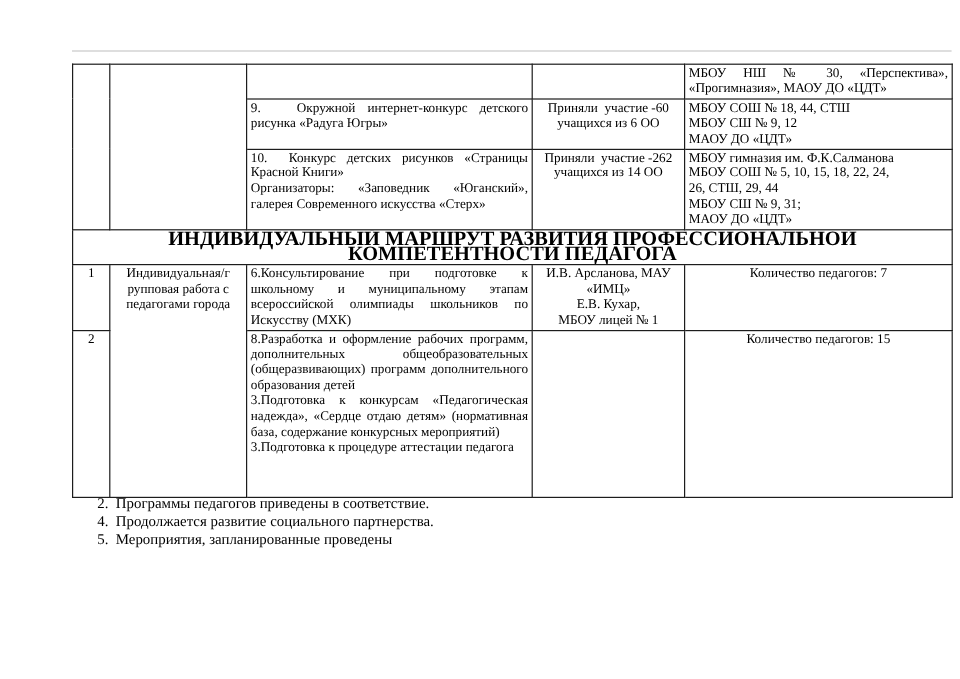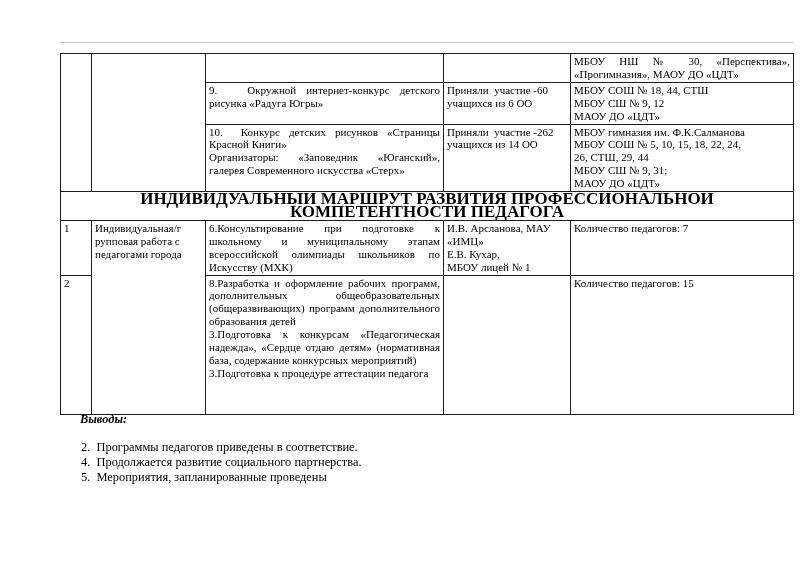--- a/index.html
+++ b/index.html
@@ -31,21 +31,21 @@
     vertical-align: top;
     padding: 1px 3px;
     overflow: hidden;
   }
   .col-num   { width: 31px; }
   .col-dir   { width: 114px; }
   .col-event { width: 238px; }
   .col-part  { width: 127px; }
   .col-org   { width: 223px; }
 
-  .cell-center { text-align: left; }
+  .cell-center { text-align: center; }
   .cell-justify { text-align: justify; }
   .prelines { white-space: pre-line; }
   .blocks > div { text-align: justify; margin: 0; }
 
   .section-header-cell {
     text-align: center;
     font-weight: bold;
     font-size: 17px;
     padding: 1px 2px;
   }
@@ -139,21 +139,20 @@
             <div>3.Подготовка к конкурсам «Педагогическая надежда», «Сердце отдаю детям» (нормативная база, содержание конкурсных мероприятий)</div>
             <div>3.Подготовка к процедуре аттестации педагога</div>
           </td>
       <td></td>
       <td class="cell-center">Количество педагогов: 15</td>
     </tr>
   </tbody>
     </table>
 
   <div class="conclusions">
-    <p class="conclusions-title">Выводы:</p>
     <div class="blocks">
         <div>2.&nbsp; Программы педагогов приведены в соответствие.</div>
         <div>4.&nbsp; Продолжается развитие социального партнерства.</div>
         <div>5.&nbsp; Мероприятия, запланированные проведены</div>
       </div>
   </div>
 
 </div>
 
 </body></html>

